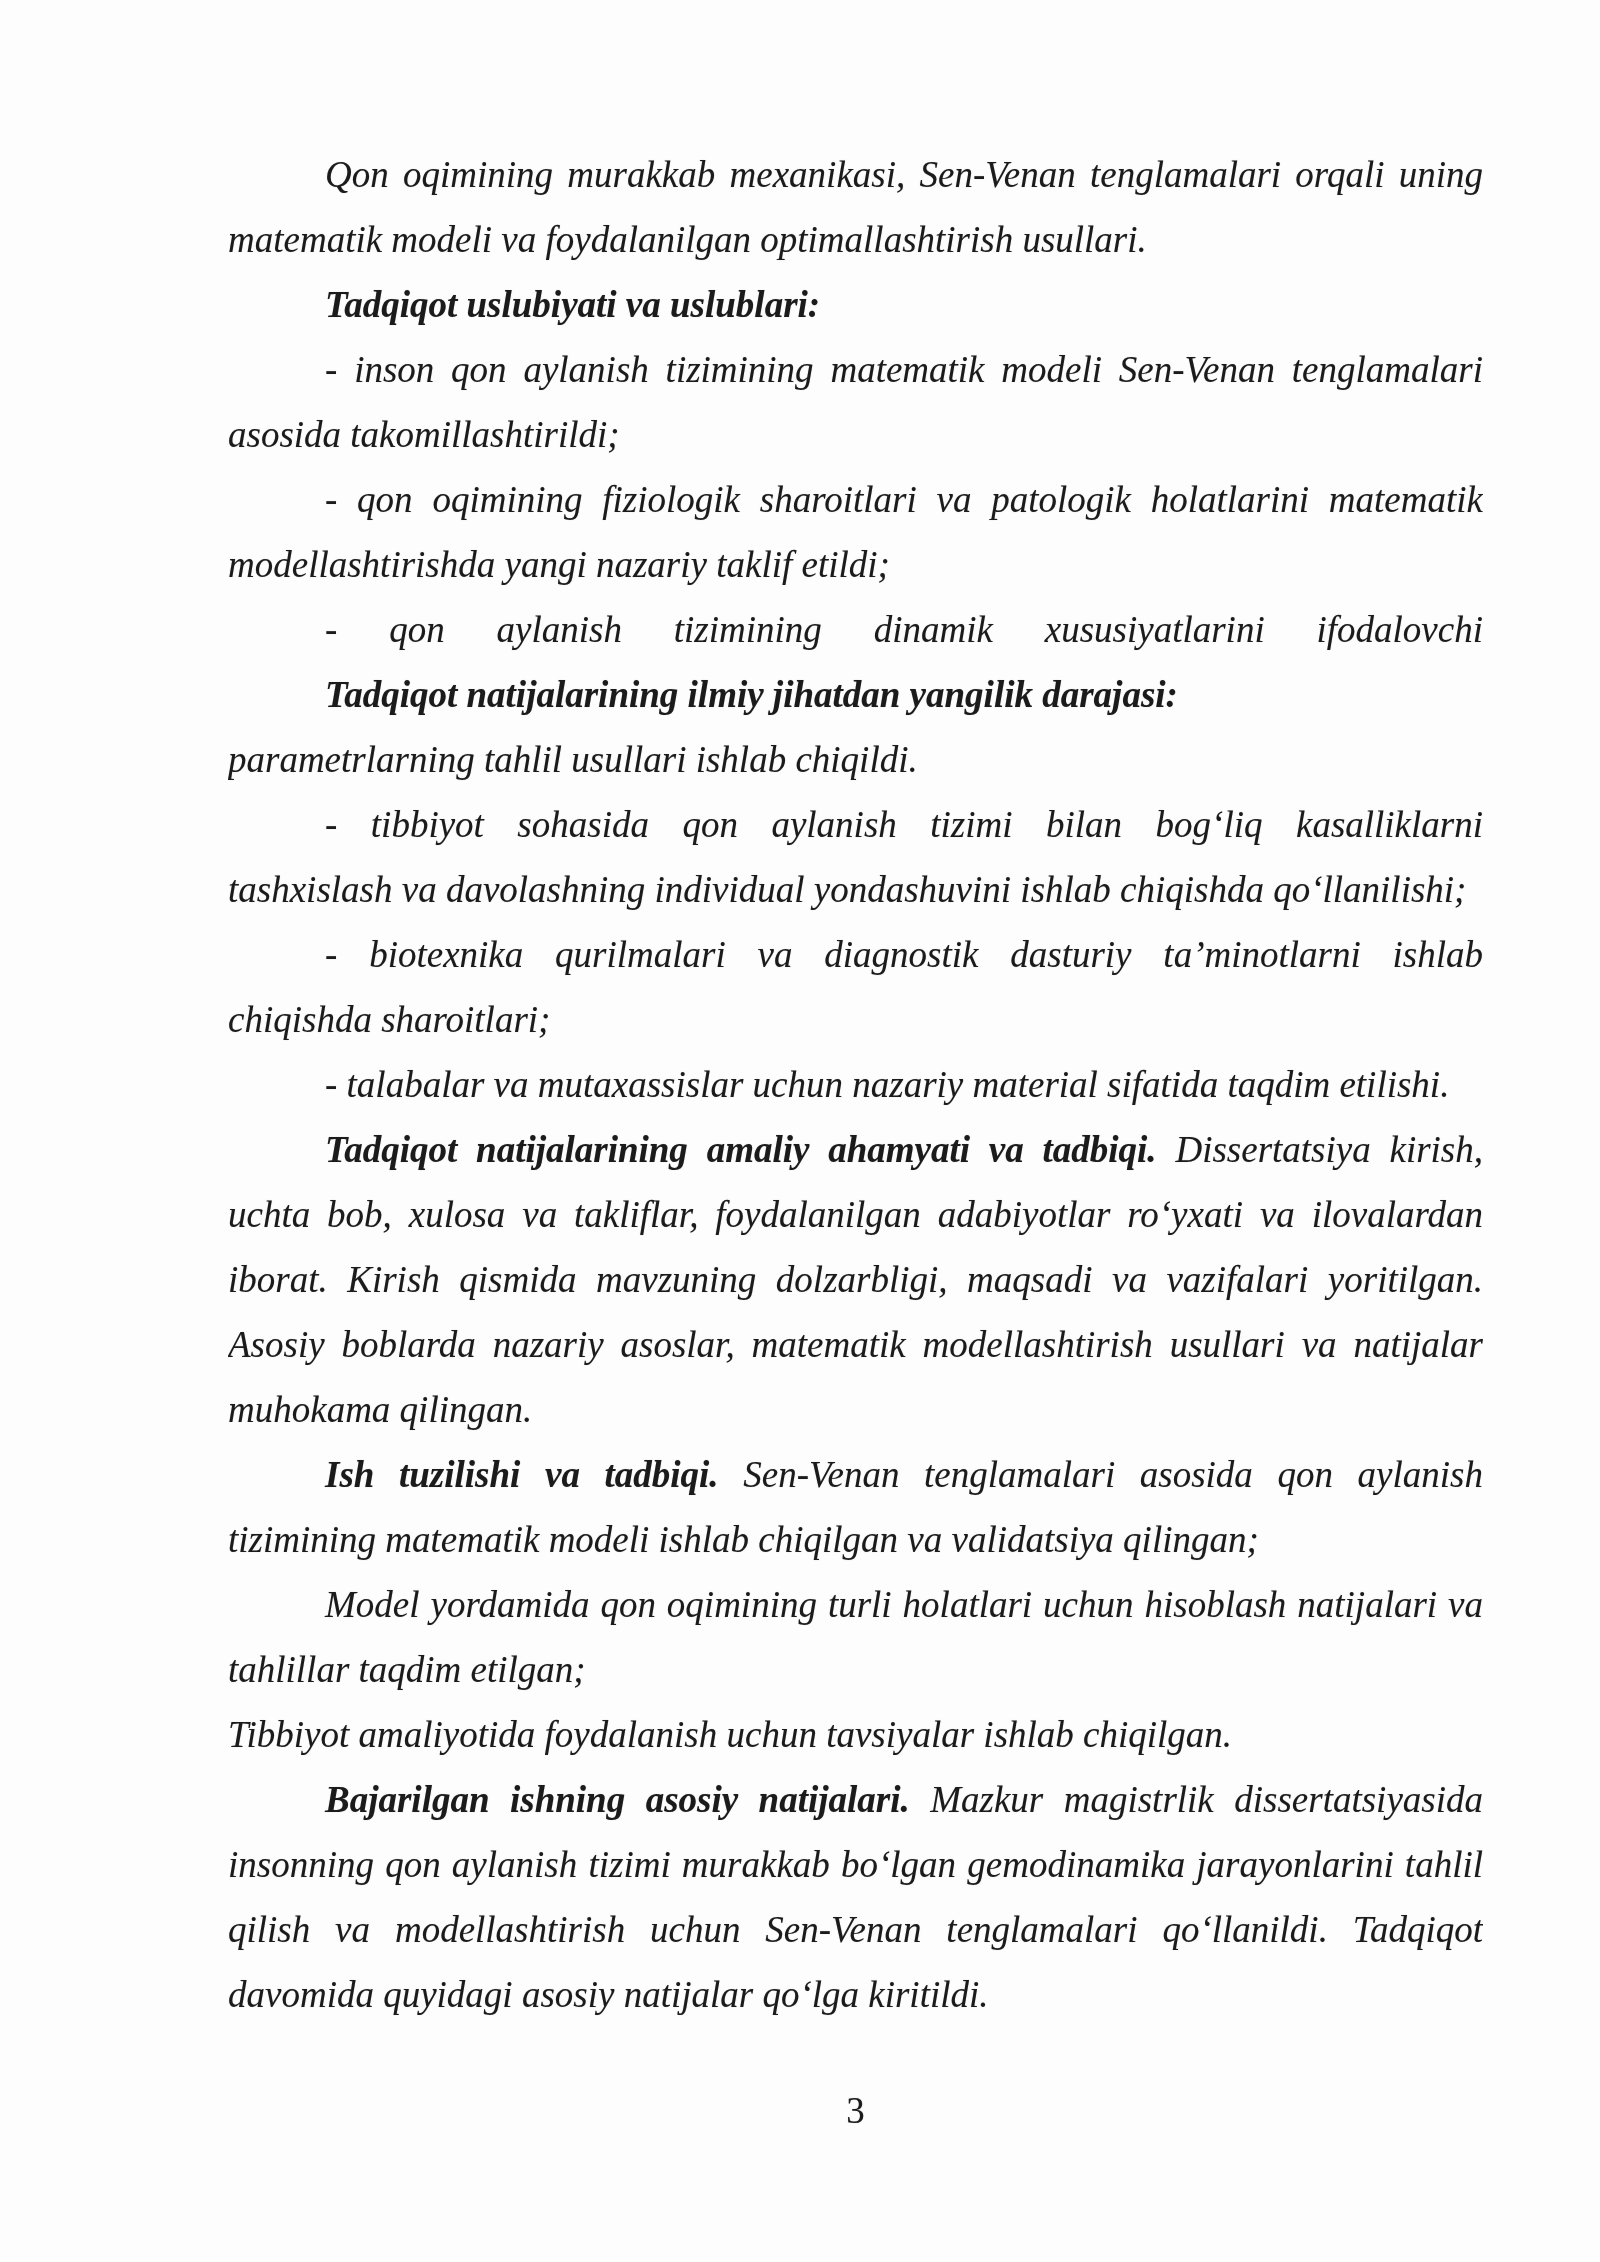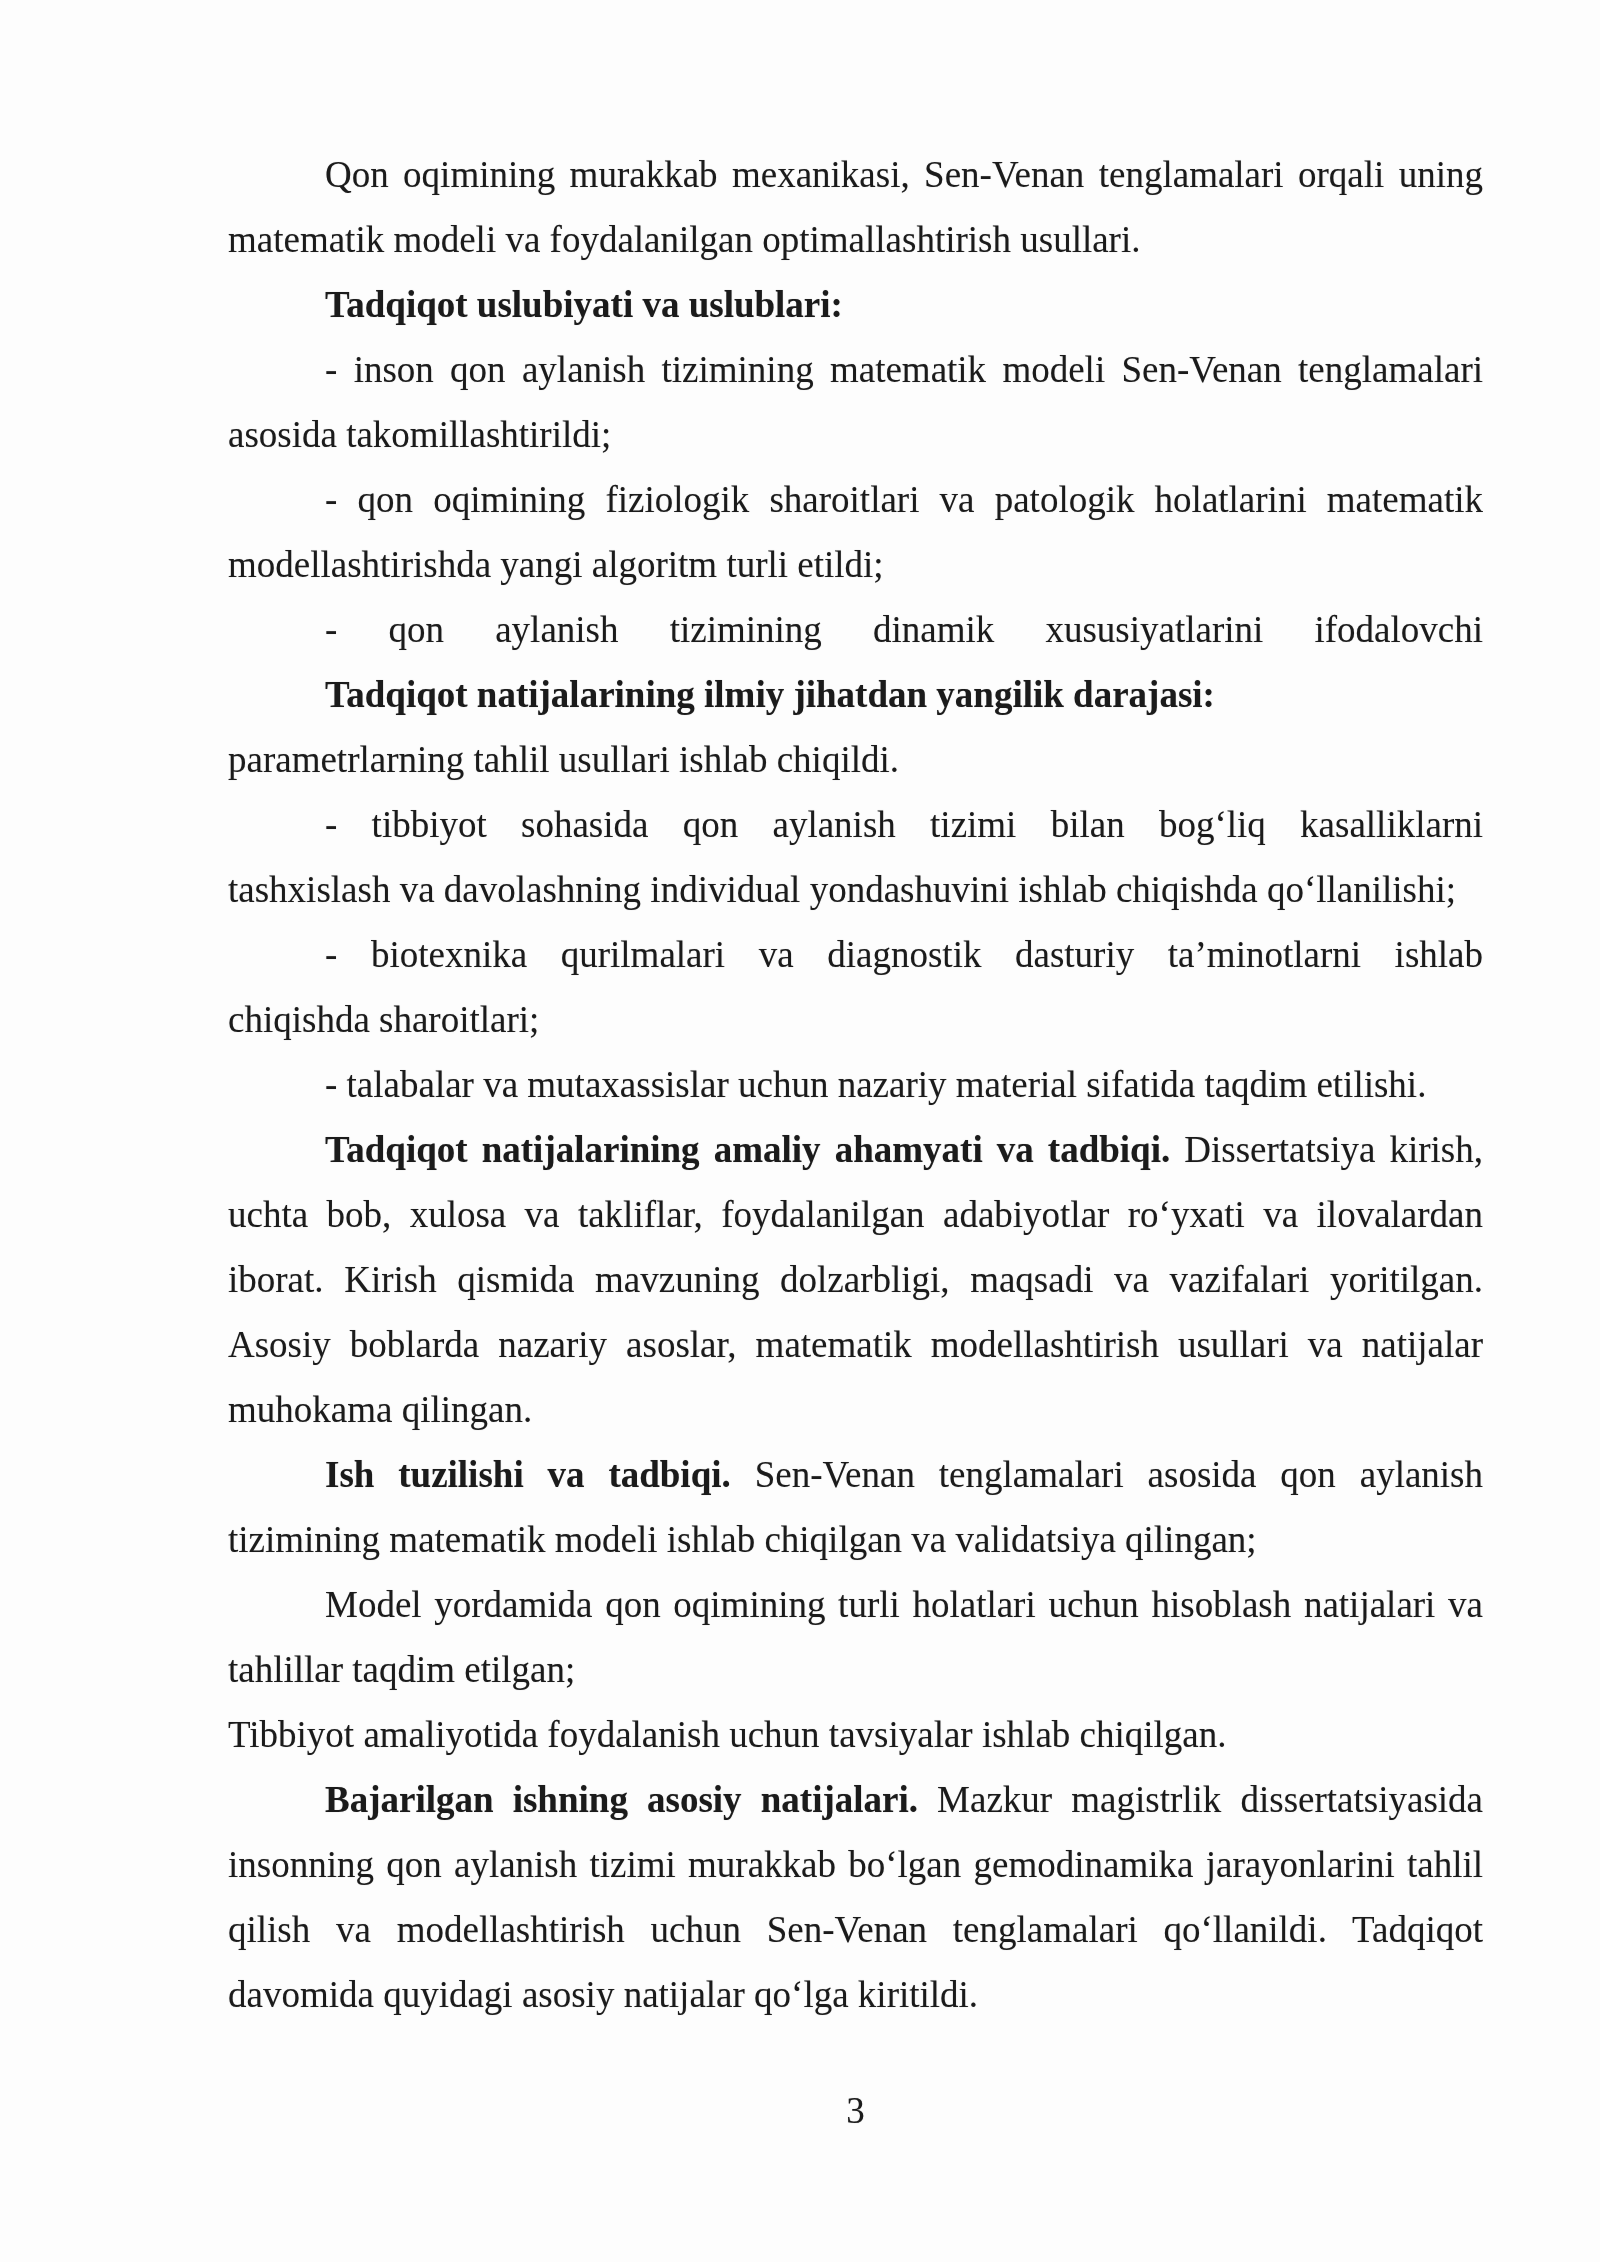--- a/index.html
+++ b/index.html
@@ -23,20 +23,21 @@
     width: 1255px;
     font-size: 37px;
     line-height: 65px;
     text-shadow: 0 0 1px rgba(0,0,0,0.28);
   }
   .line {
     height: 65px;
     overflow: hidden;
     text-align: justify;
     text-align-last: left;
+    font-style: italic;
   }
   .line.fill {
     text-align-last: justify;
   }
   .line.indent {
     text-indent: 97px;
   }
   .b {
     font-weight: bold;
   }
@@ -55,21 +56,21 @@
 <body>
 
 <div class="page">
   <div class="text-block">
       <div class="line indent fill"><span>Qon oqimining murakkab mexanikasi, Sen-Venan tenglamalari orqali uning</span></div>
       <div class="line"><span>matematik modeli va foydalanilgan optimallashtirish usullari.</span></div>
       <div class="line indent"><span class="b">Tadqiqot uslubiyati va uslublari:</span></div>
       <div class="line indent fill"><span>- inson qon aylanish tizimining matematik modeli Sen-Venan tenglamalari</span></div>
       <div class="line"><span>asosida takomillashtirildi;</span></div>
       <div class="line indent fill"><span>- qon oqimining fiziologik sharoitlari va patologik holatlarini matematik</span></div>
-      <div class="line"><span>modellashtirishda yangi algoritm turli etildi;</span></div>
+      <div class="line"><span>modellashtirishda yangi nazariy taklif etildi;</span></div>
       <div class="line indent fill"><span>- qon aylanish tizimining dinamik xususiyatlarini ifodalovchi</span></div>
       <div class="line indent"><span class="b">Tadqiqot natijalarining ilmiy jihatdan yangilik darajasi:</span></div>
       <div class="line"><span>parametrlarning tahlil usullari ishlab chiqildi.</span></div>
       <div class="line indent fill"><span>- tibbiyot sohasida qon aylanish tizimi bilan bog‘liq kasalliklarni</span></div>
       <div class="line"><span>tashxislash va davolashning individual yondashuvini ishlab chiqishda qo‘llanilishi;</span></div>
       <div class="line indent fill"><span>- biotexnika qurilmalari va diagnostik dasturiy ta’minotlarni ishlab</span></div>
       <div class="line"><span>chiqishda sharoitlari;</span></div>
       <div class="line indent"><span>- talabalar va mutaxassislar uchun nazariy material sifatida taqdim etilishi.</span></div>
       <div class="line indent fill"><span class="b">Tadqiqot natijalarining amaliy ahamyati va tadbiqi.</span><span> Dissertatsiya kirish,</span></div>
       <div class="line fill"><span>uchta bob, xulosa va takliflar, foydalanilgan adabiyotlar ro‘yxati va ilovalardan</span></div>

